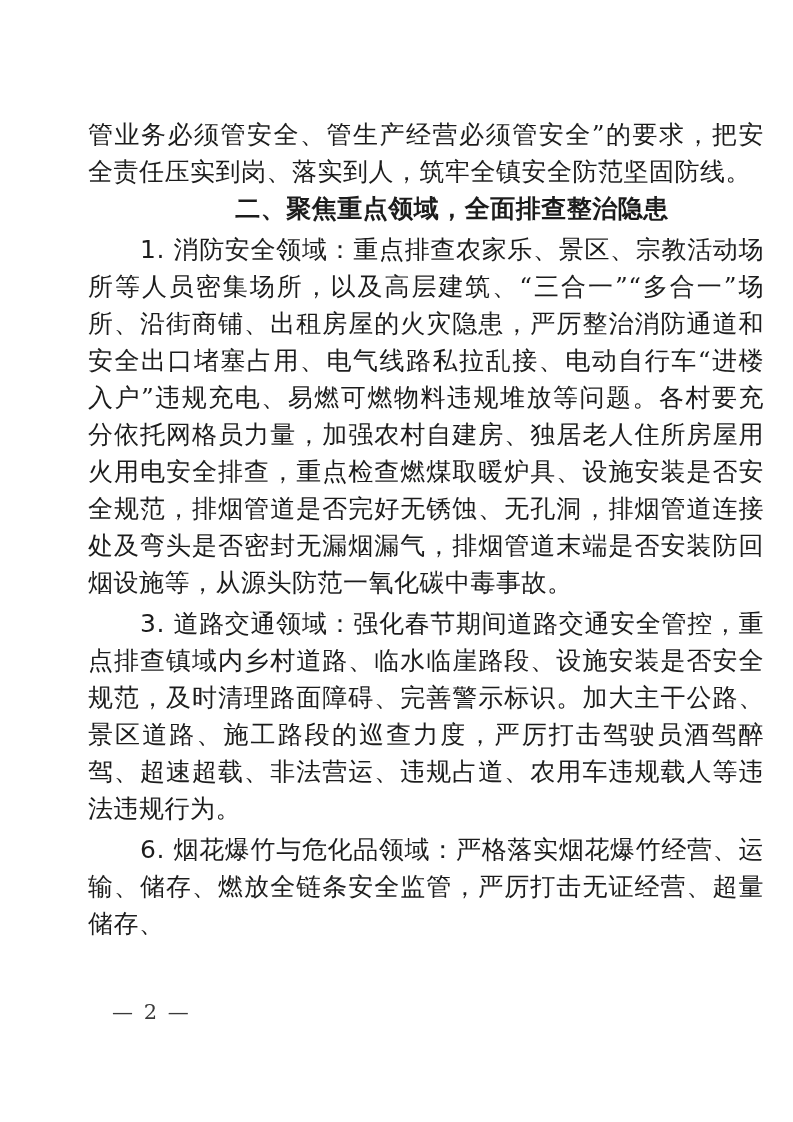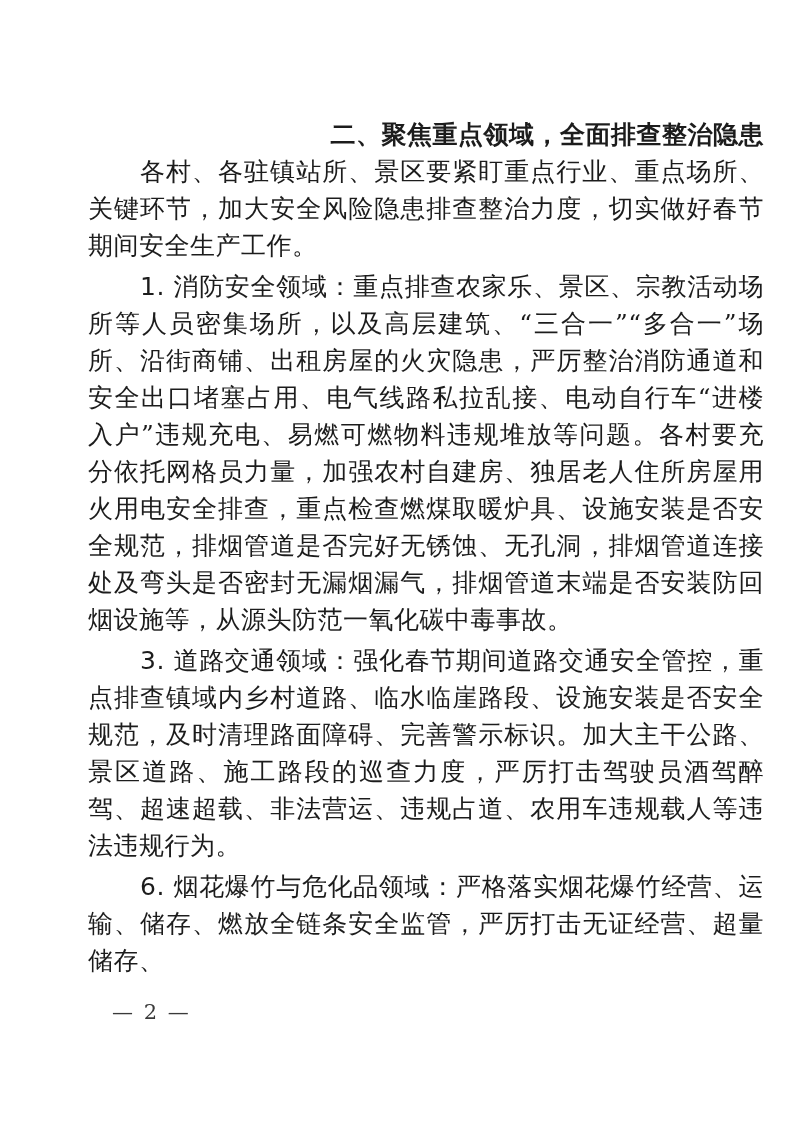--- a/index.html
+++ b/index.html
@@ -31,21 +31,21 @@
     letter-spacing: 0.5px;
     word-break: break-all;
   }
   .indent {
     text-indent: 52px;
   }
   .heading {
     font-weight: bold;
     font-family: "DejaVu Sans", "Liberation Sans", sans-serif;
     text-indent: 52px;
-    text-align: right;
+    text-align: center;
   }
   .section-para {
     margin-top: 4px;
     text-indent: 52px;
   }
   .section-label {
     font-weight: normal;
     font-family: "DejaVu Sans", "Liberation Sans", sans-serif;
   }
   .footer {
@@ -59,24 +59,24 @@
     font-family: "DejaVu Serif", "Liberation Serif", serif;
   }
 </style>
 </head>
 <body>
 
 <div class="page">
 
   <div class="content">
 
+    <p class="para">管业务必须管安全、管生产经营必须管安全”的要求，把安全责任压实到岗、落实到人，筑牢全镇安全防范坚固防线。</p>
 
     <p class="para heading">二、聚焦重点领域，全面排查整治隐患</p>
 
-    <p class="para indent">各村、各驻镇站所、景区要紧盯重点行业、重点场所、关键环节，加大安全风险隐患排查整治力度，切实做好春节期间安全生产工作。</p>
 
     <p class="para section-para"><span class="section-label">1. 消防安全领域：</span><span>重点排查农家乐、景区、宗教活动场所等人员密集场所，以及高层建筑、“三合一”“多合一”场所、沿街商铺、出租房屋的火灾隐患，严厉整治消防通道和安全出口堵塞占用、电气线路私拉乱接、电动自行车“进楼入户”违规充电、易燃可燃物料违规堆放等问题。各村要充分依托网格员力量，加强农村自建房、独居老人住所房屋用火用电安全排查，重点检查燃煤取暖炉具、设施安装是否安全规范，排烟管道是否完好无锈蚀、无孔洞，排烟管道连接处及弯头是否密封无漏烟漏气，排烟管道末端是否安装防回烟设施等，从源头防范一氧化碳中毒事故。</span></p>
 
     <p class="para section-para"><span class="section-label">3. 道路交通领域：</span><span>强化春节期间道路交通安全管控，重点排查镇域内乡村道路、临水临崖路段、设施安装是否安全规范，及时清理路面障碍、完善警示标识。加大主干公路、景区道路、施工路段的巡查力度，严厉打击驾驶员酒驾醉驾、超速超载、非法营运、违规占道、农用车违规载人等违法违规行为。</span></p>
 
     <p class="para section-para"><span class="section-label">6. 烟花爆竹与危化品领域：</span><span>严格落实烟花爆竹经营、运输、储存、燃放全链条安全监管，严厉打击无证经营、超量储存、</span></p>
 
   </div>
 
   <div class="footer">— 2 —</div>

